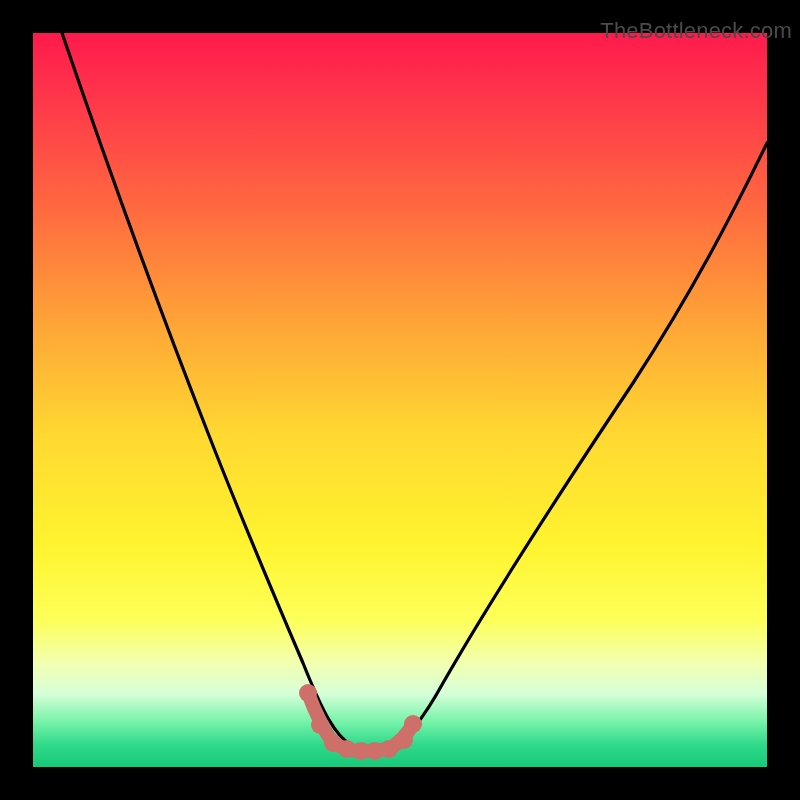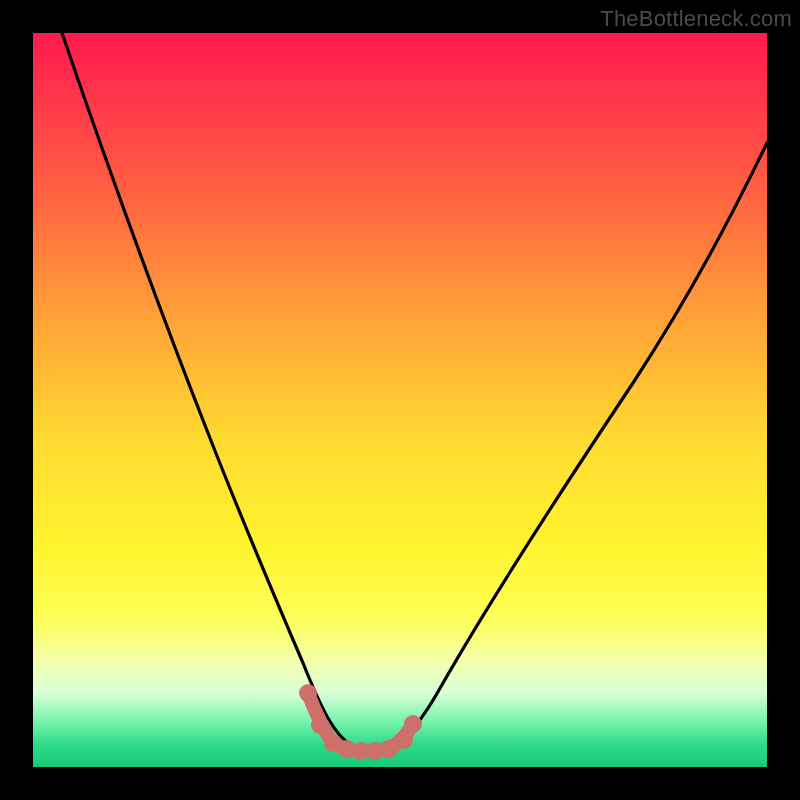--- a/index.html
+++ b/index.html
@@ -36,21 +36,21 @@
       #fdff5a 80%,
       #f2ffb2 86%,
       #d6ffd8 90%,
       #72f2a8 94%,
       #2fd98a 97%,
       #17c978 100%
     );
   }
   .watermark {
     position: absolute;
-    top: 6px;
+    top: 18px;
     right: 8px;
     color: #4b4b4b;
     font-size: 22px;
     font-weight: 500;
     letter-spacing: 0.2px;
   }
   svg.curve {
     position: absolute;
     left: 0;
     top: 0;

